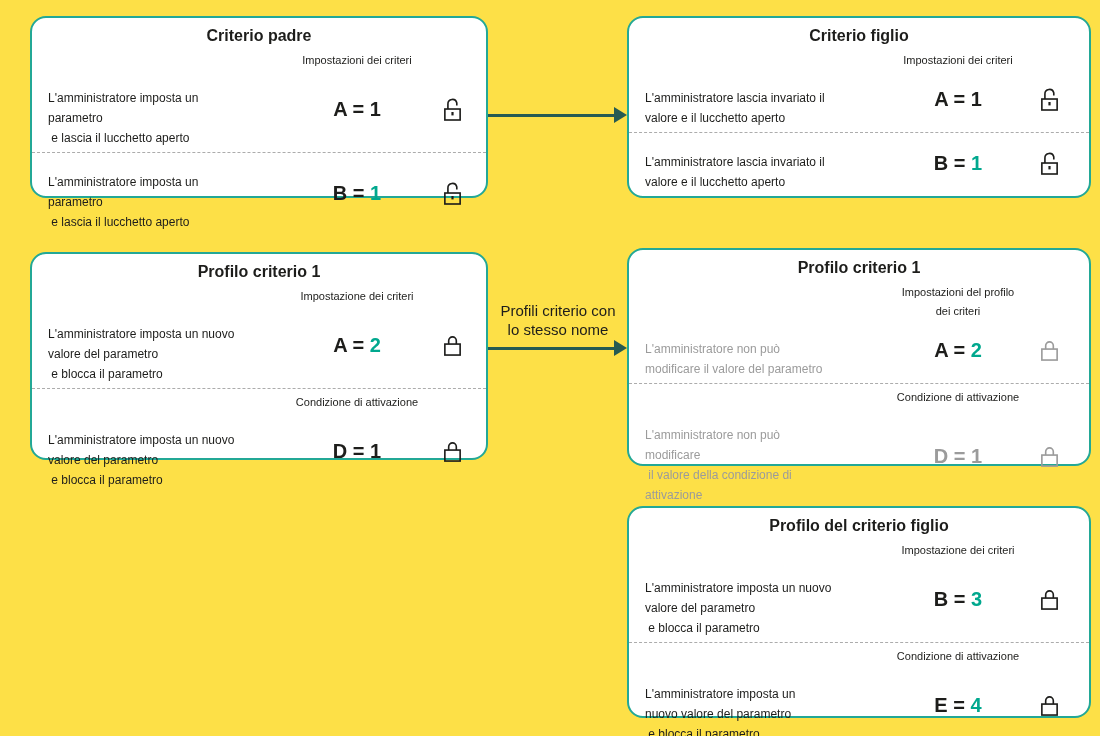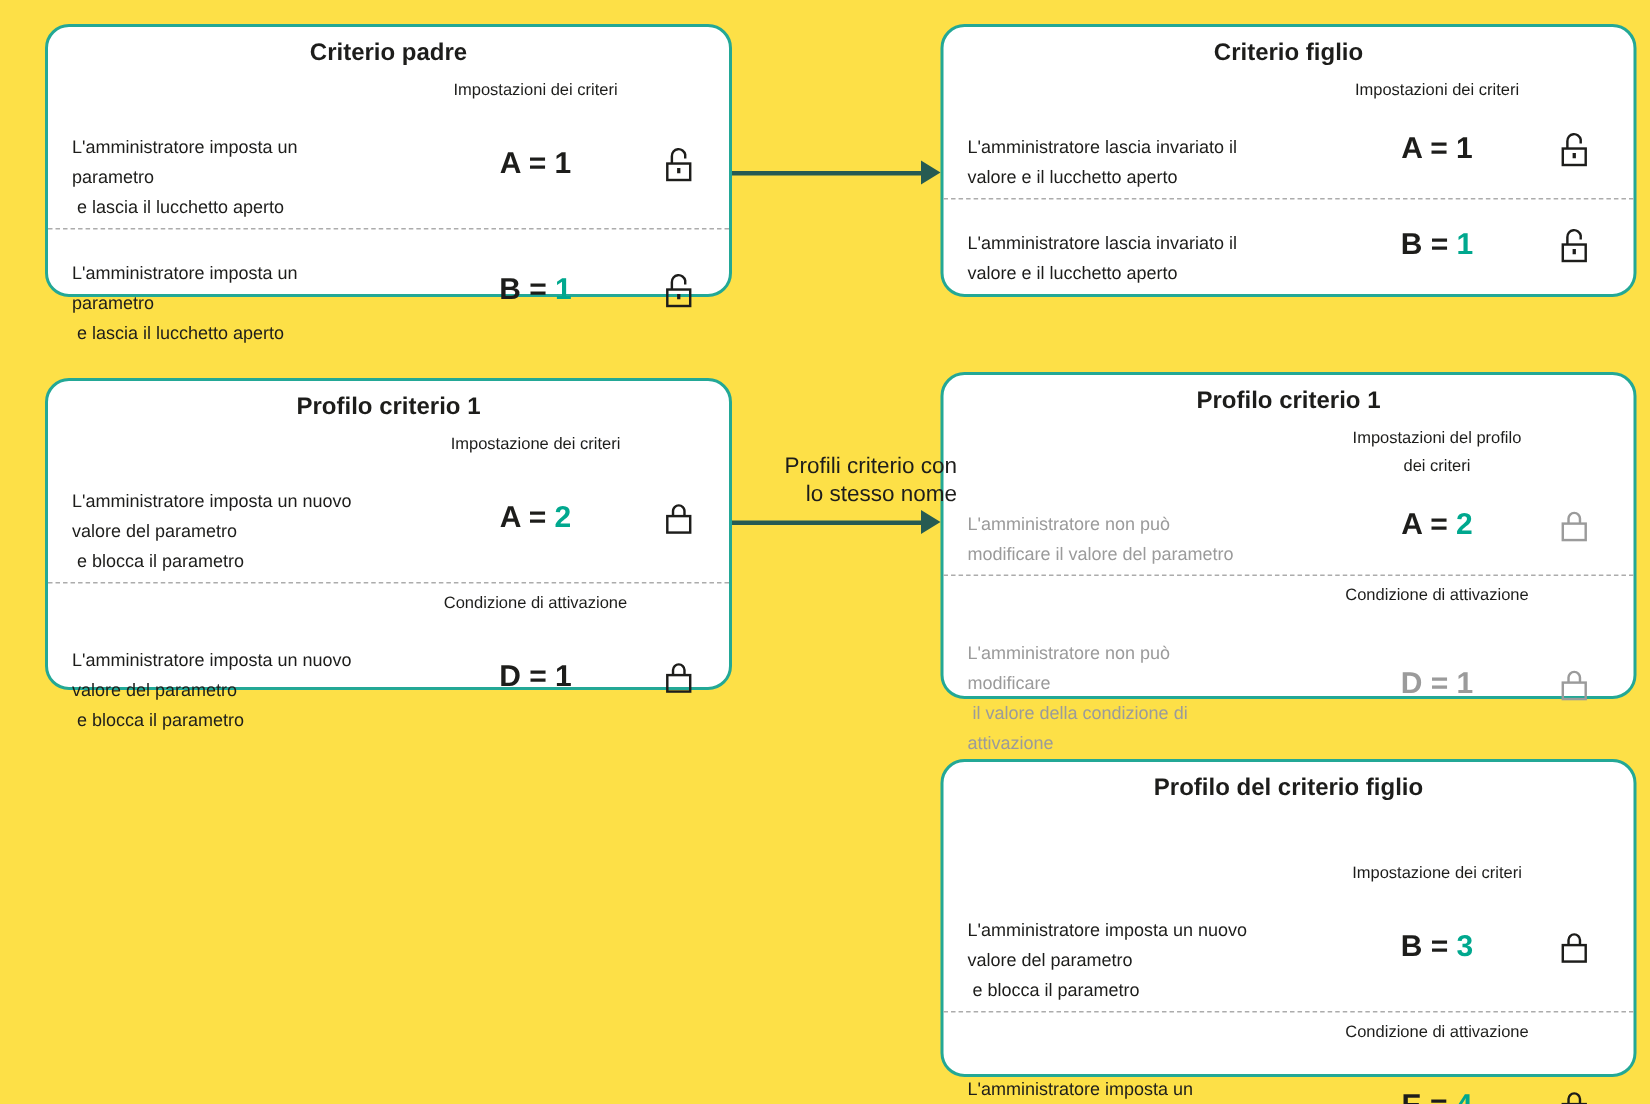--- a/index.html
+++ b/index.html
@@ -40,33 +40,33 @@
   }
   .row-text{grid-row:2;grid-column:1;white-space:pre-wrap;font-size:12px;line-height:20px;margin-top:17px;}
   .row-val{grid-row:2;grid-column:2;text-align:center;font-weight:700;font-size:20px;white-space:nowrap;}
   .row-lock{grid-row:2;grid-column:3;justify-self:center;line-height:0;}
   .row-lock svg{display:block;width:21px;height:27px;}
 
   #box-parent-policy {left:30px; top:16px; width:458px;height:182px;}
   #box-child-policy  {left:627px;top:16px; width:464px;height:182px;justify-content:center;}
   #box-profile1-left {left:30px; top:252px;width:458px;height:208px;}
   #box-profile1-right{left:627px;top:248px;width:464px;height:218px;}
-  #box-child-profile {left:627px;top:506px;width:464px;height:212px;gap:32px;}
+  #box-child-profile {left:627px;top:506px;width:464px;height:212px;}
 
   .arrow{position:absolute;height:16px;}
   .arrow .shaft{position:absolute;left:0;right:9px;top:6.5px;height:3px;background:var(--arrow);}
   .arrow .head{
     position:absolute;right:0;top:0;width:0;height:0;
     border-top:8px solid transparent;border-bottom:8px solid transparent;
     border-left:13px solid var(--arrow);
   }
   #arrow-top{left:488px;top:107px;width:139px;}
   #arrow-mid{left:488px;top:340px;width:139px;}
   .arrow-label{
-    position:absolute;left:478px;top:301px;width:160px;text-align:right;
+    position:absolute;left:478px;top:301px;width:160px;text-align:center;
     white-space:pre-line;font-size:15px;line-height:19px;color:var(--text-dark);
   }
 </style>
 </head>
 <body>
 
 <div class="canvas">
 
   <div class="pbox left" id="box-parent-policy">
     <div class="box-title">Criterio padre</div>

